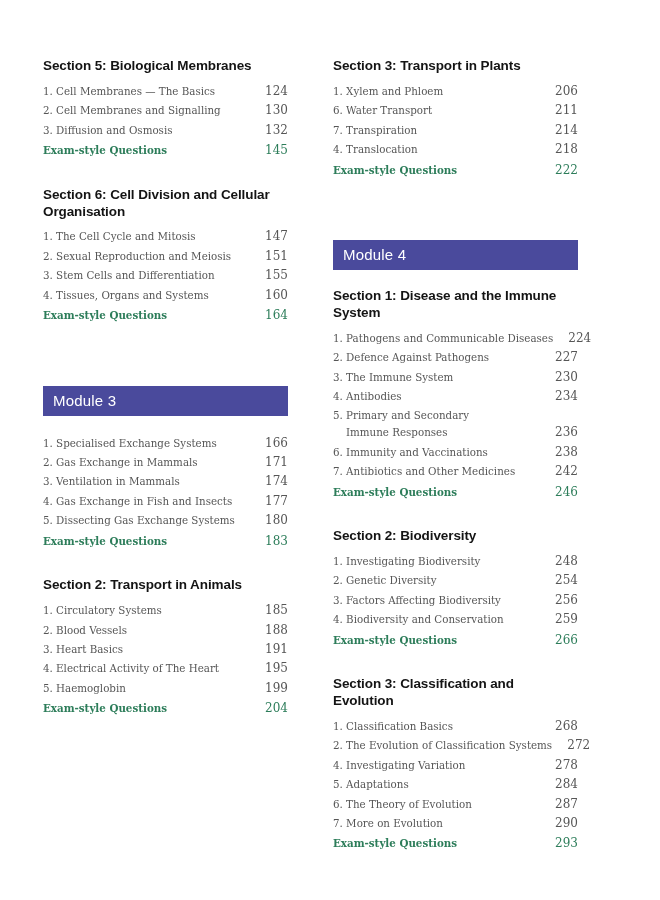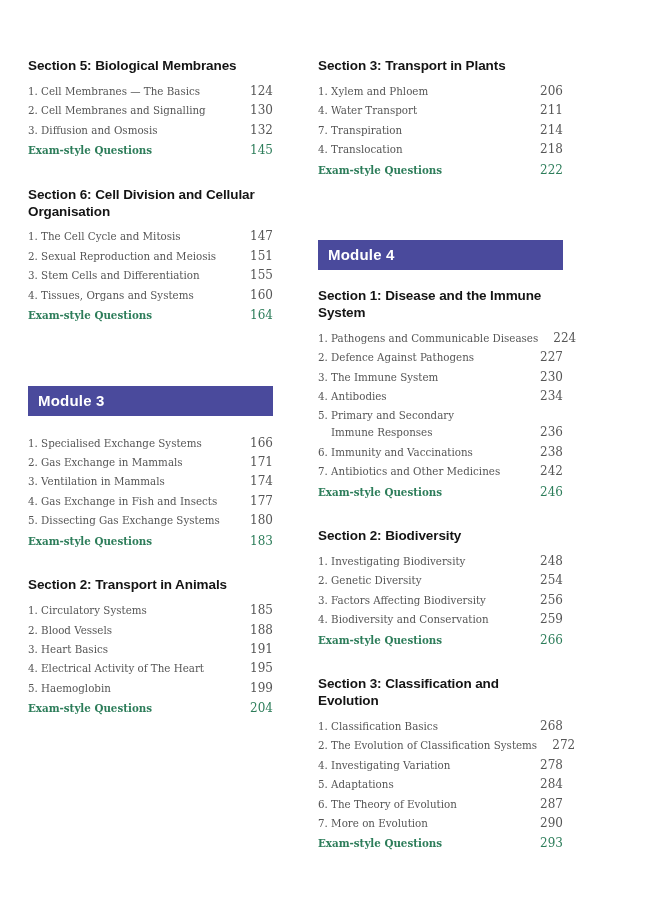--- a/index.html
+++ b/index.html
@@ -11,38 +11,38 @@
     height: 900px;
     background: #ffffff;
     font-family: "Liberation Sans", sans-serif;
     overflow: hidden;
   }
   .page {
     position: relative;
     width: 660px;
     height: 900px;
     box-sizing: border-box;
-    padding: 58px 40px 0 28px;
+    padding: 58px 40px 0 43px;
   }
   .columns {
     display: flex;
     gap: 45px;
     align-items: flex-start;
   }
   .column {
     width: 245px;
     flex: 0 0 245px;
   }
 
   
   .module-banner {
     background: #4a4a9c;
     color: #ffffff;
     font-size: 15px;
-    font-weight: bold;
+    font-weight: normal;
     padding: 6px 10px 7px 10px;
     letter-spacing: 0.2px;
     margin-bottom: 18px;
   }
 
   
   .section {
     margin-bottom: 26px;
   }
   .section-title {
@@ -222,21 +222,21 @@
       </div>
     <div class="column" id="right-column">
         <div class="section">
           <h2 class="section-title">Section 3: Transport in Plants</h2>
           <div>
             <div class="entry">
               <span class="entry-label">1. Xylem and Phloem</span>
               <span class="entry-page">206</span>
             </div>
             <div class="entry">
-              <span class="entry-label">4. Water Transport</span>
+              <span class="entry-label">6. Water Transport</span>
               <span class="entry-page">211</span>
             </div>
             <div class="entry">
               <span class="entry-label">7. Transpiration</span>
               <span class="entry-page">214</span>
             </div>
             <div class="entry">
               <span class="entry-label">4. Translocation</span>
               <span class="entry-page">218</span>
             </div>

